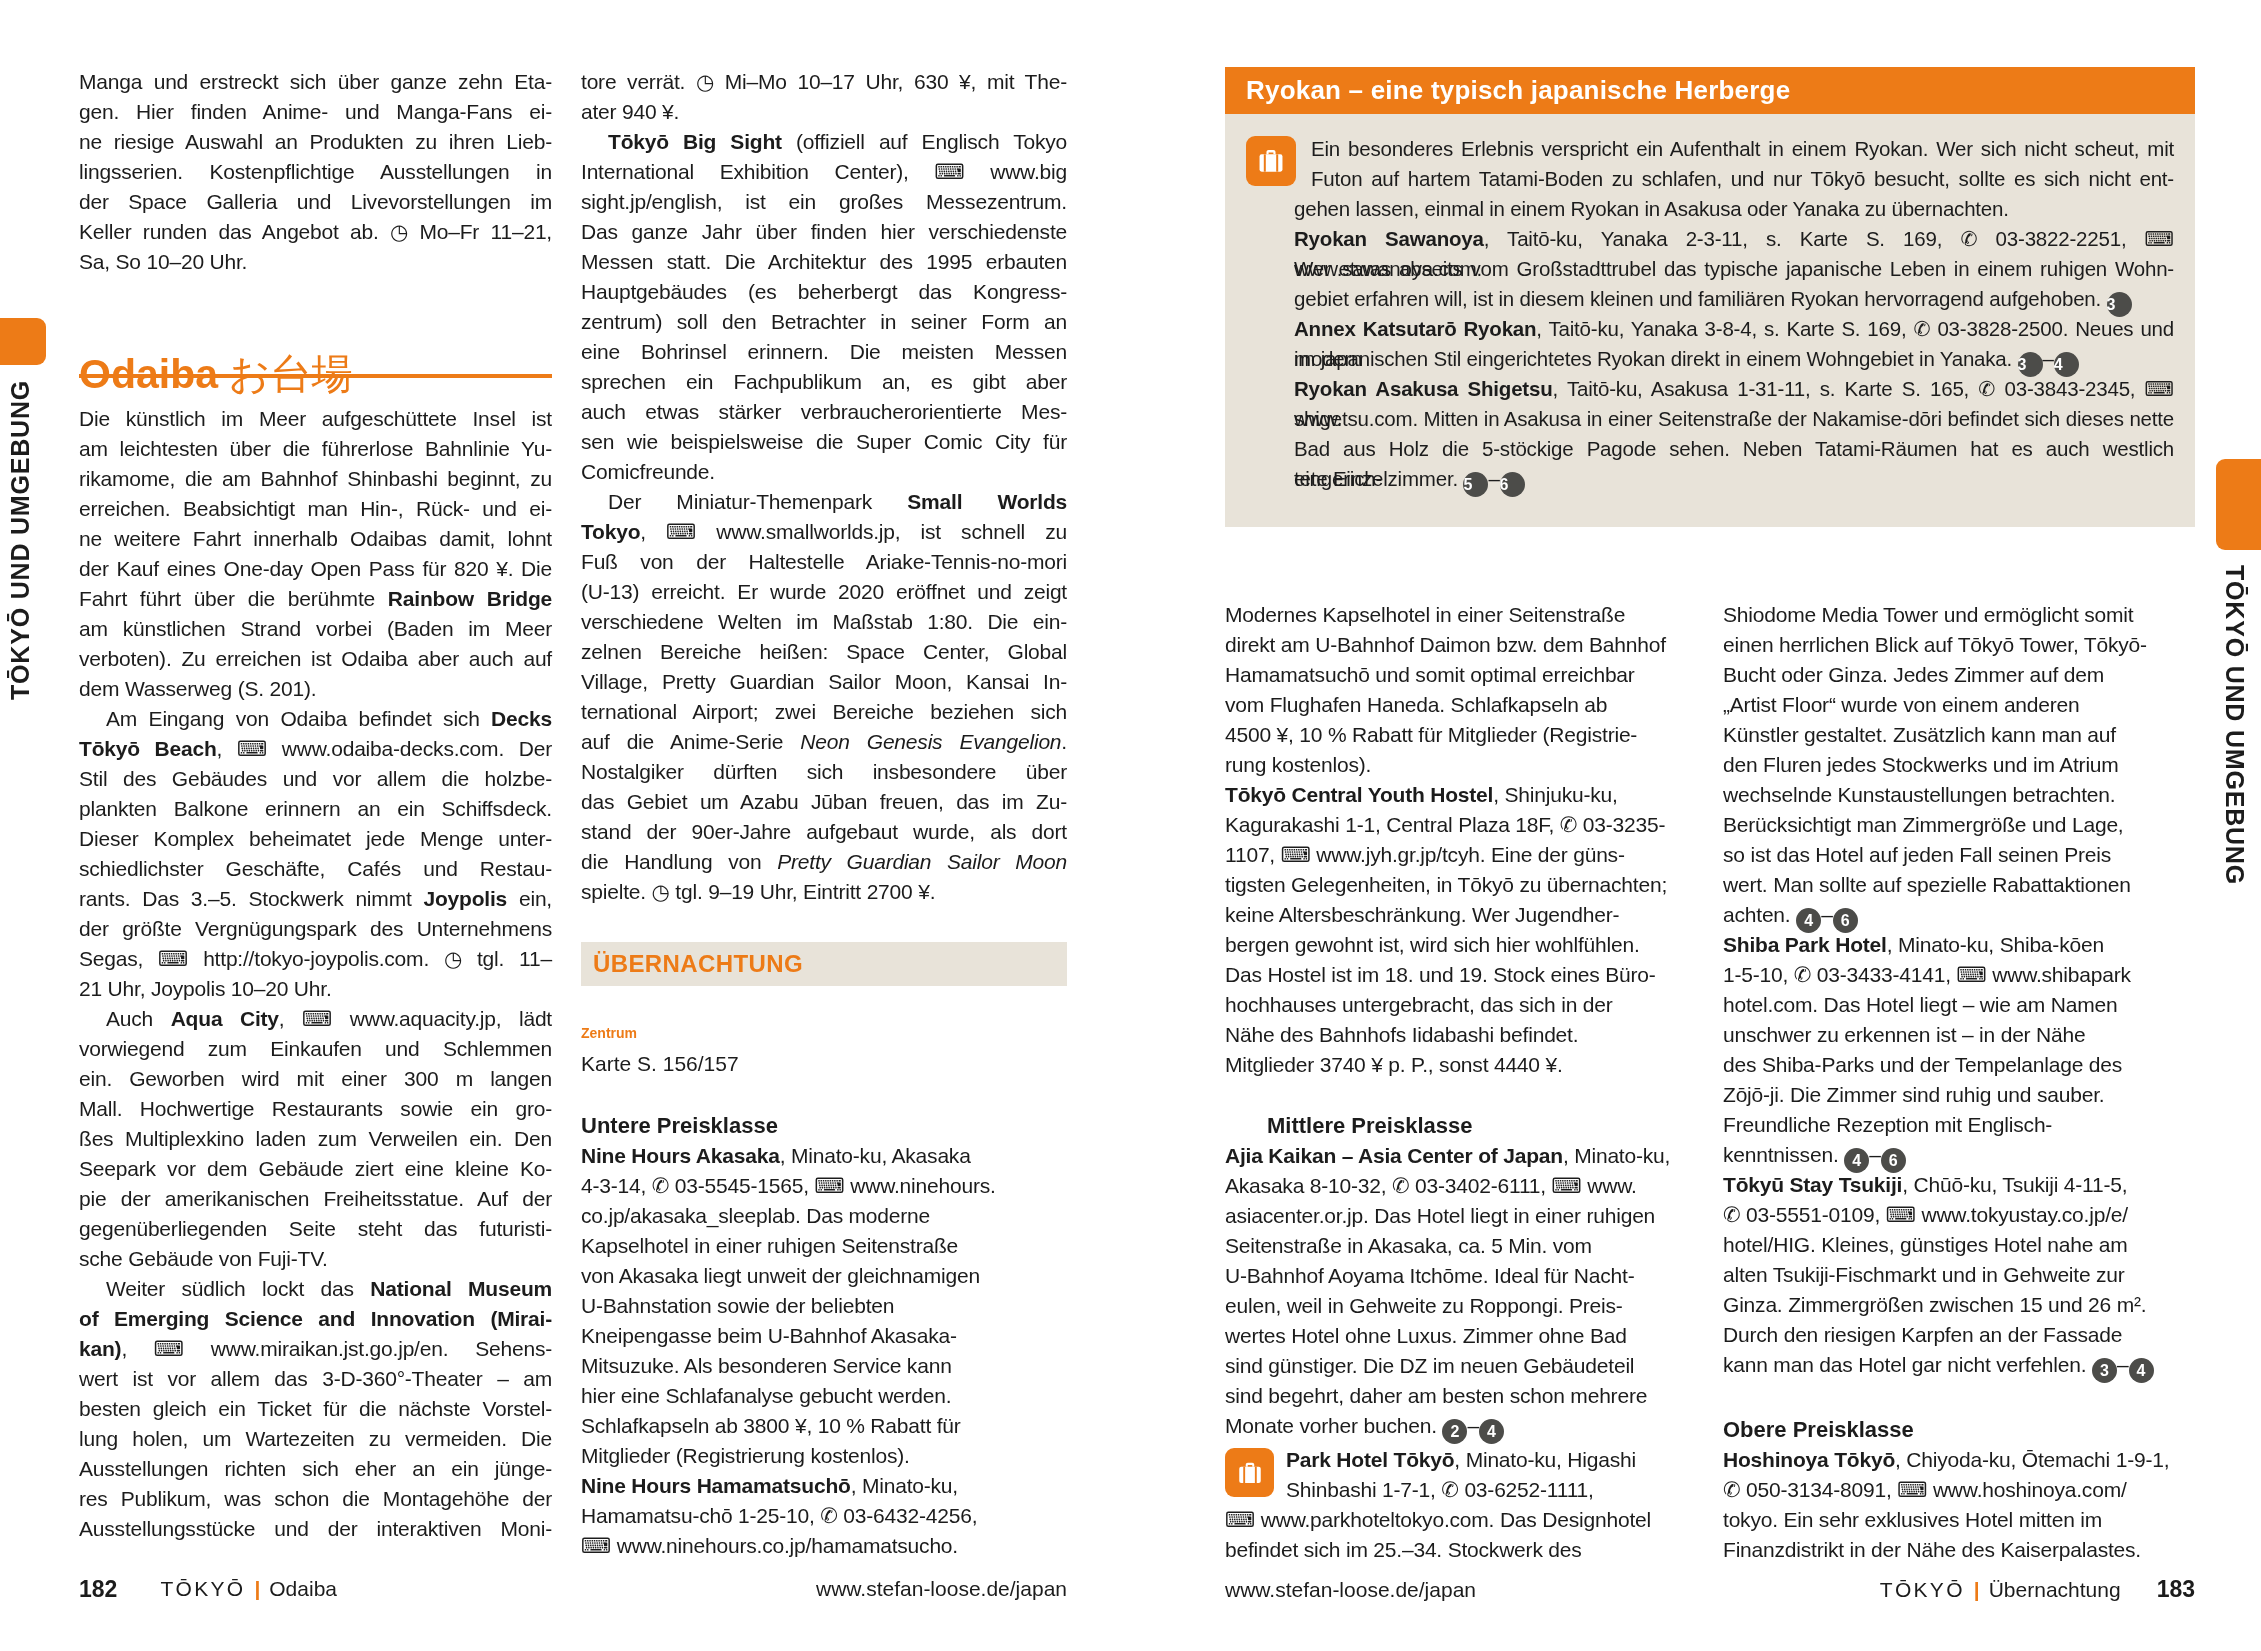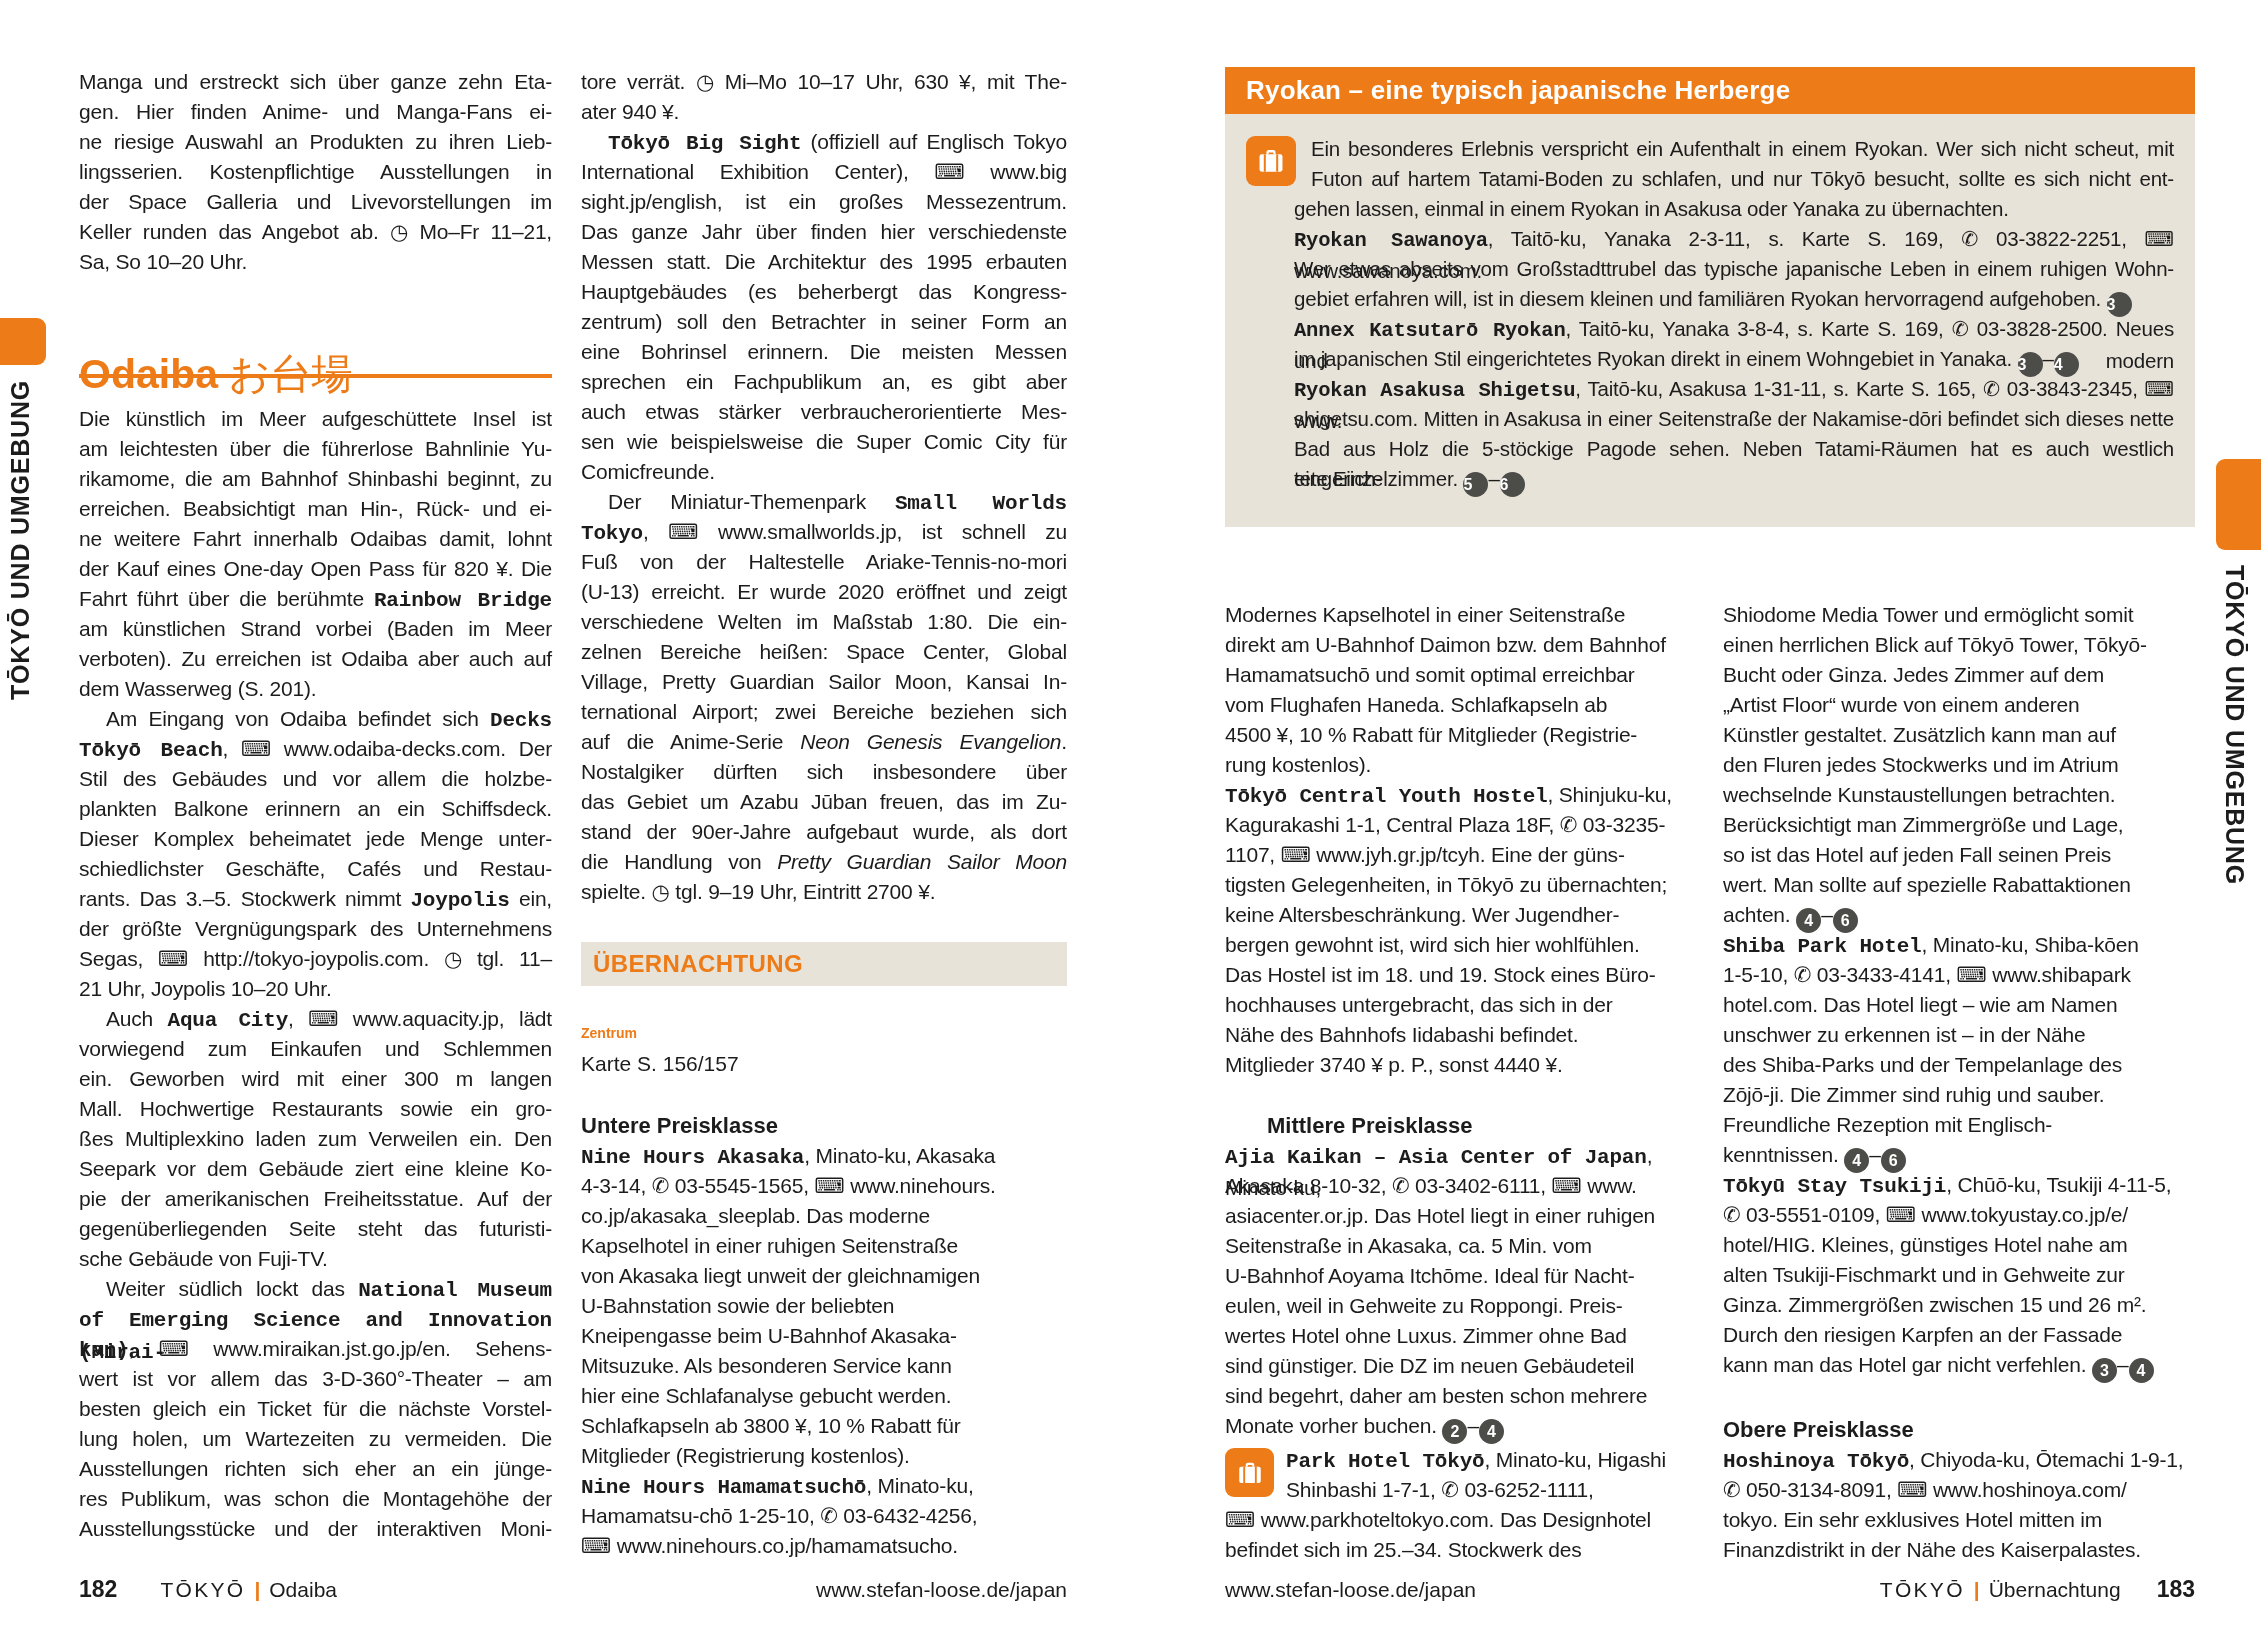--- a/index.html
+++ b/index.html
@@ -17,21 +17,21 @@
   .abs{position:absolute;}
   
   .lines .ln{
     height:30px;line-height:30px;font-size:21px;letter-spacing:-0.2px;
     overflow:visible;
   }
   .just .ln{text-align:justify;text-align-last:justify;}
   .just .ln.nj{text-align-last:left;}
   .rag .ln{text-align:left;}
   .ln.ind{text-indent:27px;}
-  .ln b{font-weight:bold;font-family:Liberation Mono, monospace;}
+  .ln b{font-weight:bold;}
   .ln i{font-style:italic;}
   
   .pc{
     display:inline-block;width:25px;height:25px;border-radius:50%;
     background:var(--circle);color:#fff;font-weight:bold;font-size:16px;
     line-height:25px;text-align:center;vertical-align:-3.8px;letter-spacing:0;
     text-indent:0;
   }
   
   .main-heading{font-size:41px;line-height:46px;color:var(--accent);font-weight:bold;margin-top:32px;}
@@ -192,21 +192,21 @@
       <div class="ln">Kneipengasse beim U-Bahnhof Akasaka-</div>
       <div class="ln">Mitsuzuke. Als besonderen Service kann</div>
       <div class="ln">hier eine Schlafanalyse gebucht werden.</div>
       <div class="ln">Schlafkapseln ab 3800 ¥, 10 % Rabatt für</div>
       <div class="ln">Mitglieder (Registrierung kostenlos).</div>
       <div class="ln"><b>Nine Hours Hamamatsuchō</b>, Minato-ku,</div>
       <div class="ln">Hamamatsu-chō 1-25-10, ✆ 03-6432-4256,</div>
       <div class="ln">⌨ www.ninehours.co.jp/hamamatsucho.</div>
     </div>
 
-  <div class="abs footer" style="left:79px;width:988px;">
+  <div class="abs footer" style="left:79px;width:988px;align-items:center;">
     <span class="pgnum">182</span>
     <span class="brand">TŌKYŌ</span>
     <span class="sep">|</span>
     <span>Odaiba</span>
     <span class="url">www.stefan-loose.de/japan</span>
   </div>
 </div>
 
 <div>
 

